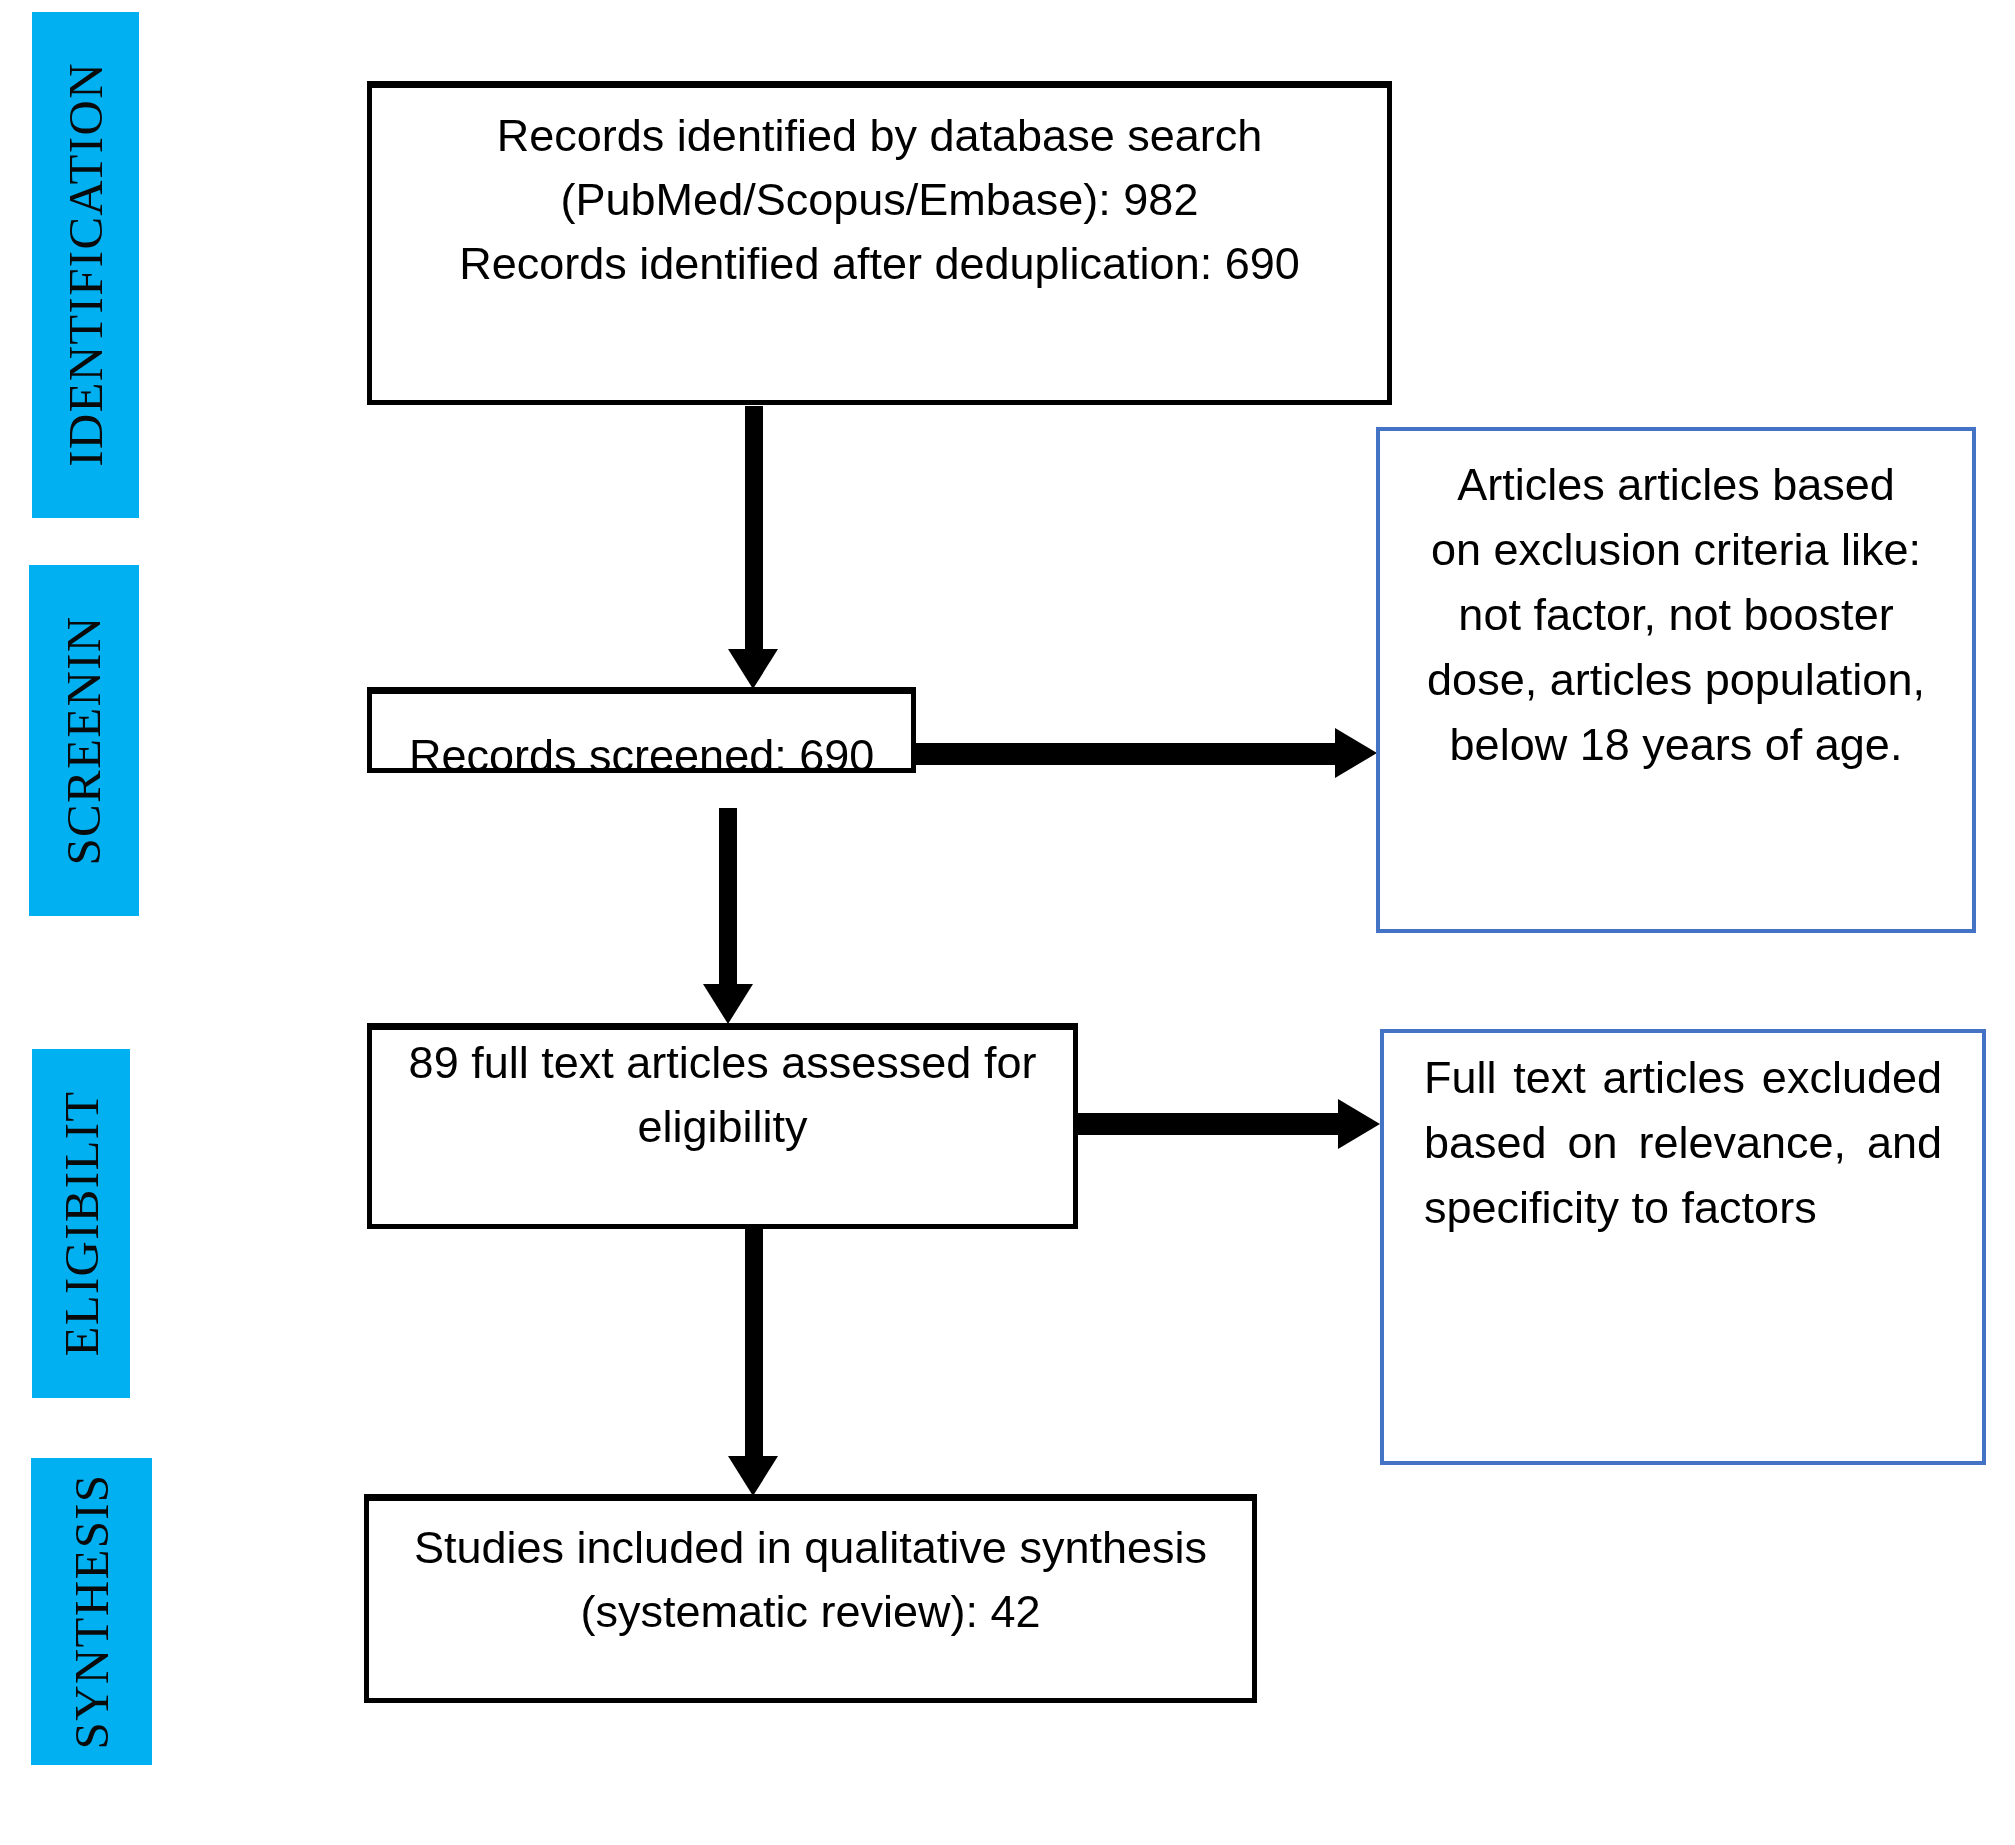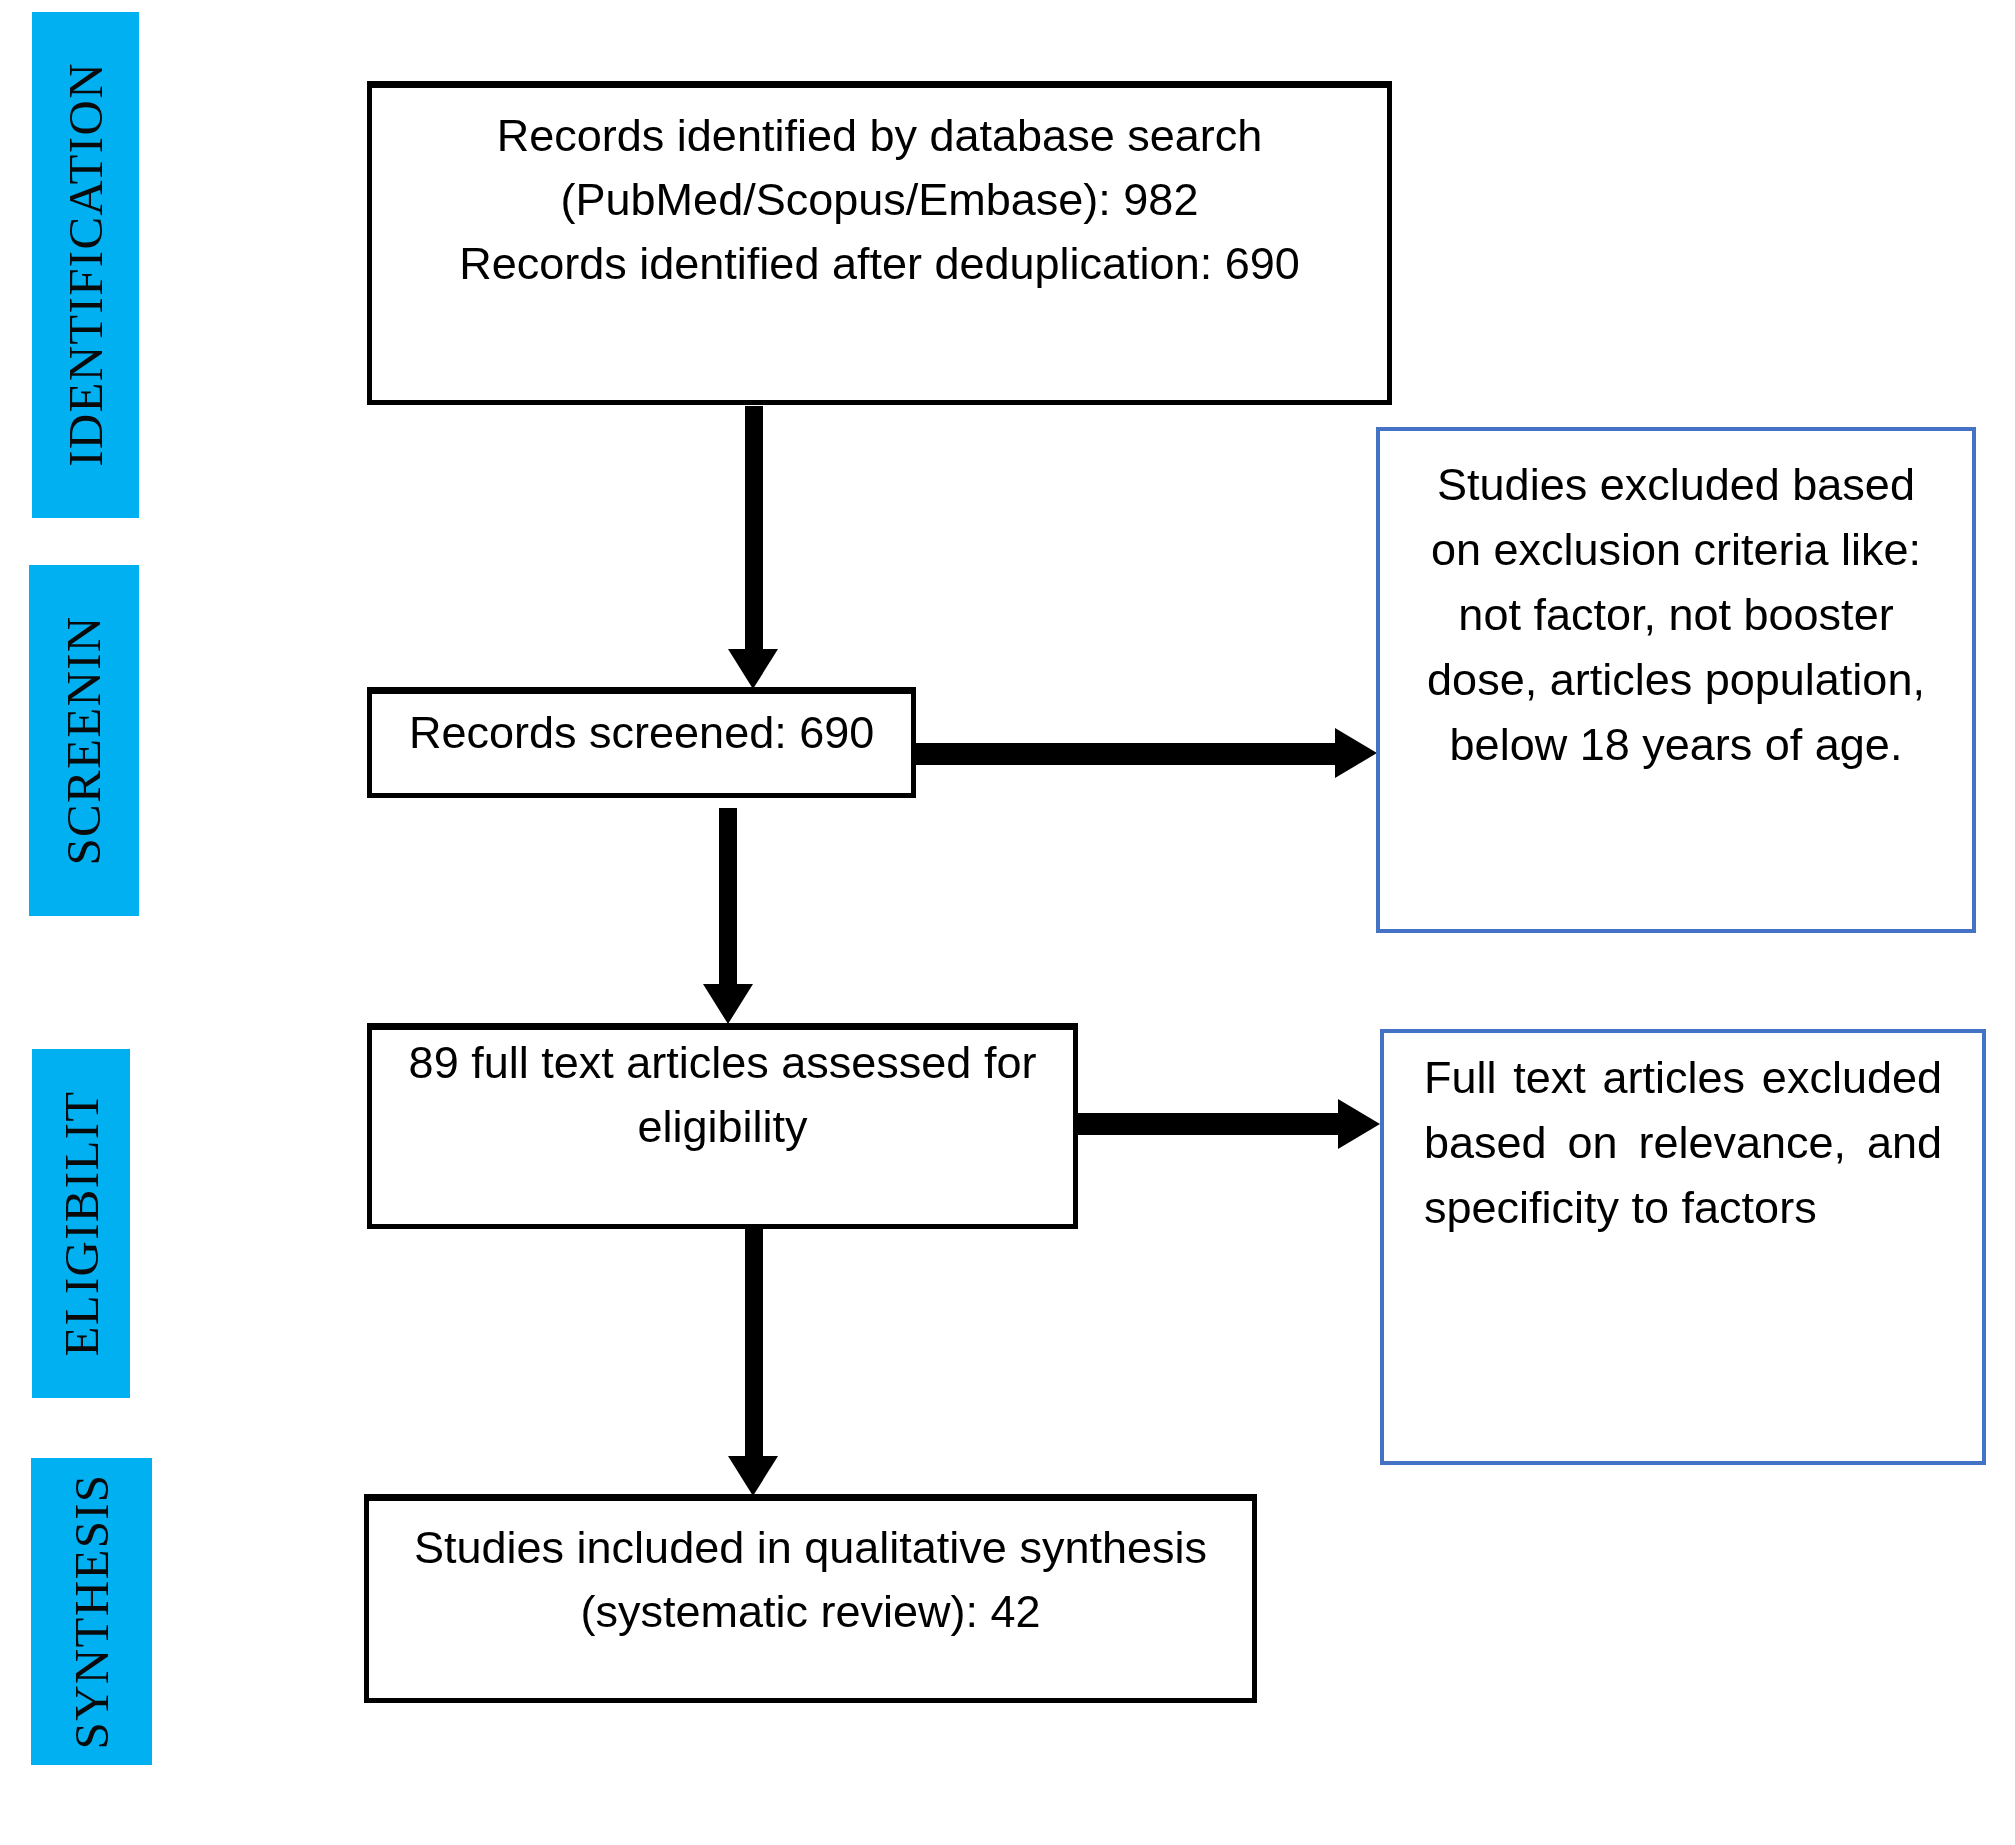--- a/index.html
+++ b/index.html
@@ -86,31 +86,31 @@
     <div class="ln">Records identified by database search</div>
     <div class="ln">(PubMed/Scopus/Embase): 982</div>
     <div class="ln">Records identified after deduplication: 690</div>
   </div>
 
   <div>
     <div class="shaft" style="left:745px;top:406px;width:18px;height:243px;"></div>
     <div class="head-down" style="left:728px;top:649px;"></div>
   </div>
 
-  <div class="fbox" style="left:367px;top:687px;width:549px;height:111px;padding-top:7px;padding-left:37px;">
+  <div class="fbox" style="left:367px;top:687px;width:549px;height:86px;padding-top:30px;padding-left:37px;">
     <div class="ln">Records screened: 690</div>
   </div>
 
   <div>
     <div class="shaft" style="left:916px;top:743px;width:419px;height:22px;"></div>
     <div class="head-right" style="left:1335px;top:728px;"></div>
   </div>
 
   <div class="xbox" style="left:1376px;top:427px;width:600px;height:506px;padding:21px 4.5px 0 4.5px;">
-    <div class="ln">Studies excluded based</div>
+    <div class="ln">Articles articles based</div>
     <div class="ln">on exclusion criteria like:</div>
     <div class="ln">not factor, not booster</div>
     <div class="ln">dose, articles population,</div>
     <div class="ln">below 18 years of age.</div>
   </div>
 
   <div>
     <div class="shaft" style="left:719px;top:808px;width:18px;height:176px;"></div>
     <div class="head-down" style="left:703px;top:984px;"></div>
   </div>

